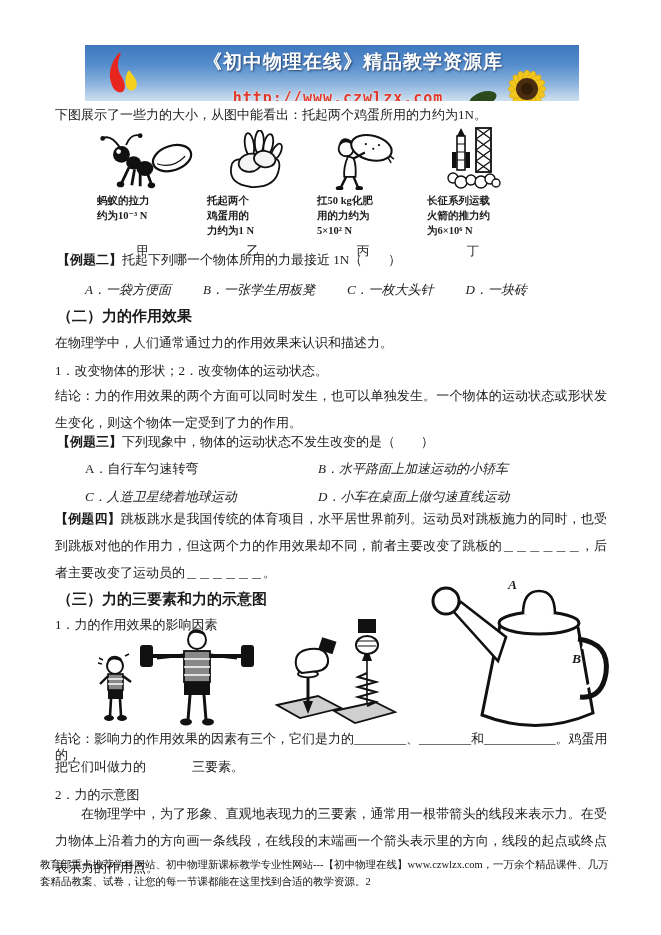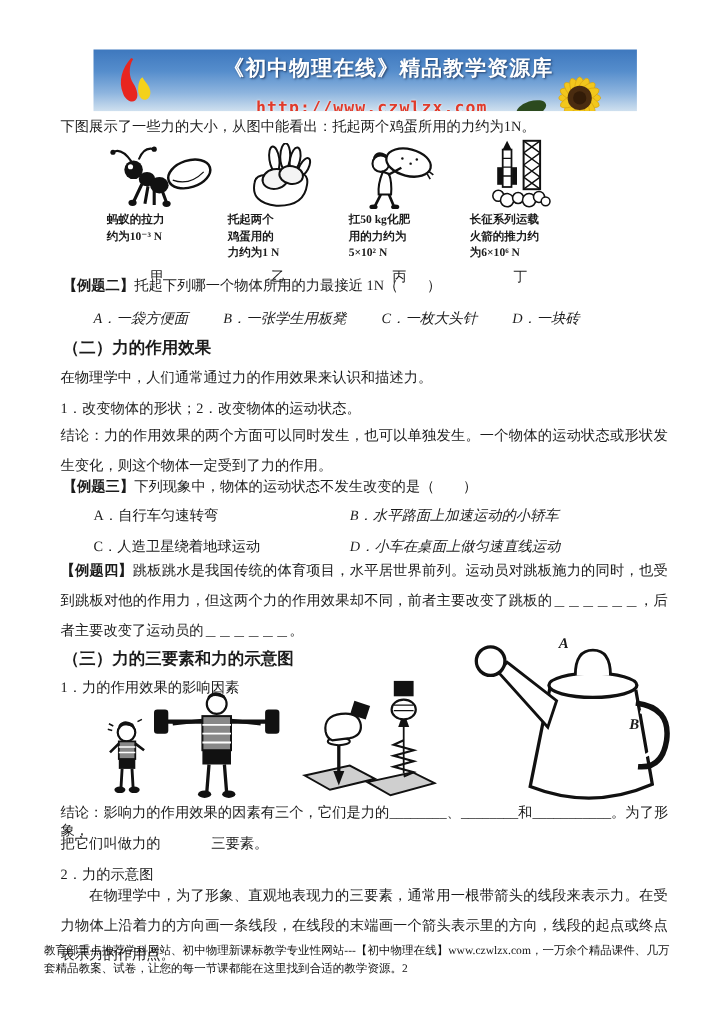--- a/index.html
+++ b/index.html
@@ -177,21 +177,21 @@
   <div class="abs t" style="left:55px;top:335px">在物理学中，人们通常通过力的作用效果来认识和描述力。</div>
   <div class="abs t" style="left:55px;top:363px">1．改变物体的形状；2．改变物体的运动状态。</div>
   <div class="abs para" style="left:55px;top:382px;width:552px">结论：力的作用效果的两个方面可以同时发生，也可以单独发生。一个物体的运动状态或形状发生变化，则这个物体一定受到了力的作用。</div>
 
   <div class="abs t" style="left:57px;top:434px">
     <span class="exam-label">【例题三】</span><span>下列现象中，物体的运动状态不发生改变的是（　　）</span>
   </div>
   <div class="abs opt-grid" style="left:85px;top:461px;width:480px">
     <span style="">A．自行车匀速转弯</span>
     <span style="font-style:italic">B．水平路面上加速运动的小轿车</span>
-    <span style="">C．人造卫星绕着地球运动</span>
+    <span style="font-style:italic">C．人造卫星绕着地球运动</span>
     <span style="font-style:italic">D．小车在桌面上做匀速直线运动</span>
   </div>
 
   <div class="abs para" style="left:55px;top:505px;width:552px">
     <span class="exam-label">【例题四】</span><span>跳板跳水是我国传统的体育项目，水平居世界前列。运动员对跳板施力的同时，也受到跳板对他的作用力，但这两个力的作用效果却不同，前者主要改变了跳板的＿＿＿＿＿＿，后者主要改变了运动员的＿＿＿＿＿＿。</span>
   </div>
 
   <div class="abs heading" style="left:57px;top:590px">（三）力的三要素和力的示意图</div>
   <div class="abs t" style="left:55px;top:617px">1．力的作用效果的影响因素</div>
 
@@ -241,21 +241,21 @@
     <ellipse cx="119" cy="46" rx="40" ry="11" fill="#fff" stroke="#111" stroke-width="3"></ellipse>
     <path d="M103,37 Q103,14 119,14 Q135,14 135,37" fill="#fff" stroke="#111" stroke-width="2.6"></path>
     <path d="M33,34 L78,84 L86,60 L41,25 Z" fill="#fff" stroke="#111" stroke-width="2.6"></path>
     <circle cx="26" cy="24" r="13" fill="#fff" stroke="#111" stroke-width="3"></circle>
     <path d="M158,62 Q190,66 186,96 Q182,122 160,120" fill="none" stroke="#111" stroke-width="5"></path>
     <path d="M162,70 Q180,74 177,95 Q174,111 160,111" fill="none" stroke="#fff" stroke-width="3"></path>
   </svg>
   <span class="abs ptlabel" style="left:508px;top:577px">A</span>
   <span class="abs ptlabel" style="left:572px;top:651px">B</span>
 
-  <div class="abs t" style="left:55px;top:731px;width:560px">结论：影响力的作用效果的因素有三个，它们是力的________、________和___________。为了形象，</div>
+  <div class="abs t" style="left:55px;top:731px;width:560px">结论：影响力的作用效果的因素有三个，它们是力的________、________和___________。鸡蛋用的，</div>
   <div class="abs t" style="left:55px;top:759px">
     <span>把它们叫做力的</span><span class="underl">三要素</span><span>。</span>
   </div>
 
   <div class="abs t" style="left:55px;top:787px">2．力的示意图</div>
   <div class="abs para" style="left:55px;top:800px;width:552px;text-indent:2em">在物理学中，为了形象、直观地表现力的三要素，通常用一根带箭头的线段来表示力。在受力物体上沿着力的方向画一条线段，在线段的末端画一个箭头表示里的方向，线段的起点或终点表示力的作用点。</div>
 
   <div class="abs footer">
     <div>教育部重点推荐学科网站、初中物理新课标教学专业性网站---【初中物理在线】www.czwlzx.com，一万余个精品课件、几万</div>
     <div>套精品教案、试卷，让您的每一节课都能在这里找到合适的教学资源。2</div>

